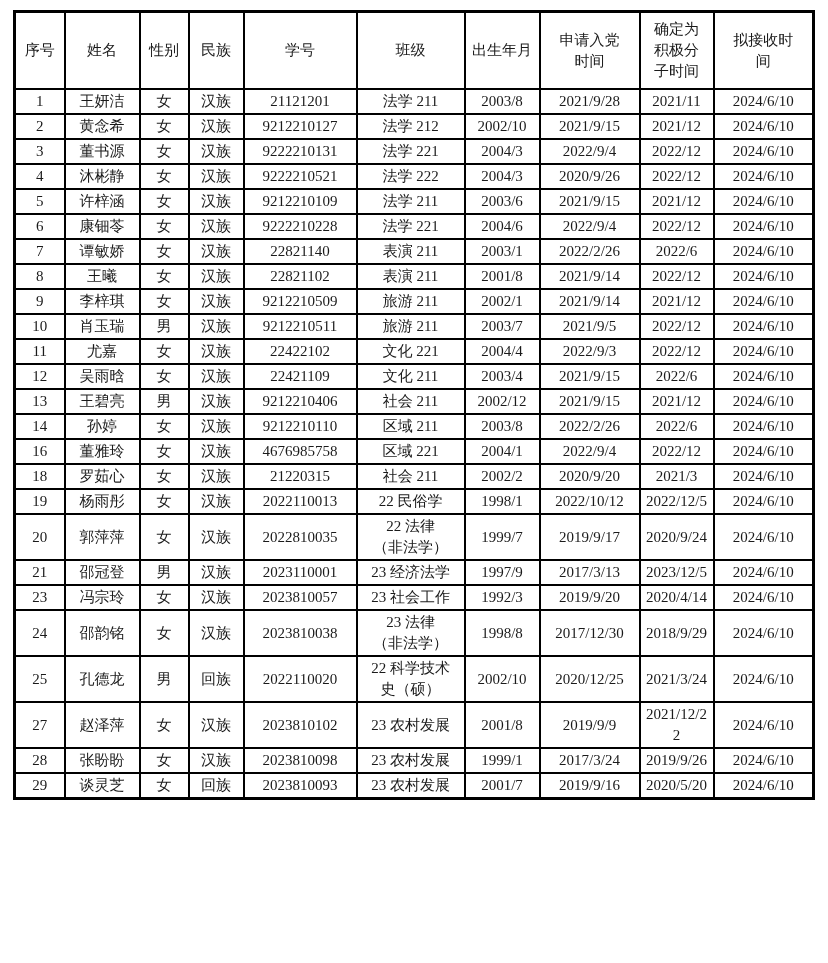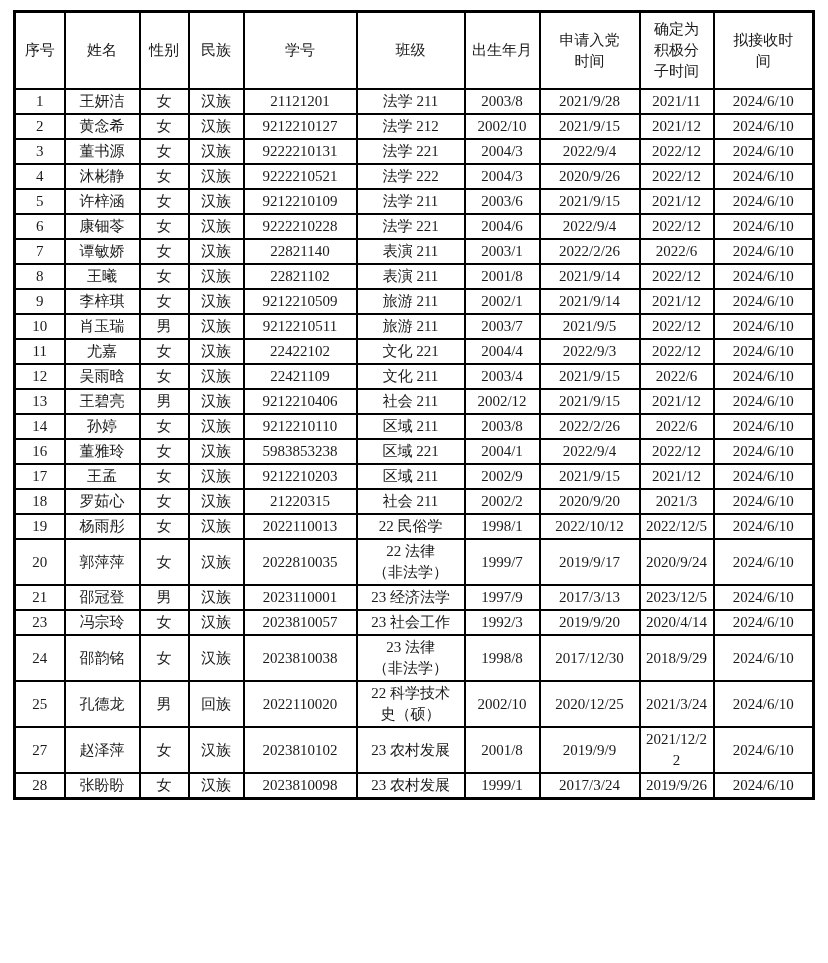--- a/index.html
+++ b/index.html
@@ -262,37 +262,25 @@
           <td>2003/8</td>
           <td>2022/2/26</td>
           <td>2022/6</td>
           <td>2024/6/10</td>
         </tr>
         <tr>
           <td>16</td>
           <td>董雅玲</td>
           <td>女</td>
           <td>汉族</td>
-          <td>5983853238</td>
+          <td>4676985758</td>
           <td>区域 221</td>
           <td>2004/1</td>
           <td>2022/9/4</td>
           <td>2022/12</td>
-          <td>2024/6/10</td>
-        </tr>
-        <tr>
-          <td>17</td>
-          <td>王孟</td>
-          <td>女</td>
-          <td>汉族</td>
-          <td>9212210203</td>
-          <td>区域 211</td>
-          <td>2002/9</td>
-          <td>2021/9/15</td>
-          <td>2021/12</td>
           <td>2024/6/10</td>
         </tr>
         <tr>
           <td>18</td>
           <td>罗茹心</td>
           <td>女</td>
           <td>汉族</td>
           <td>21220315</td>
           <td>社会 211</td>
           <td>2002/2</td>
@@ -392,15 +380,27 @@
           <td>张盼盼</td>
           <td>女</td>
           <td>汉族</td>
           <td>2023810098</td>
           <td>23 农村发展</td>
           <td>1999/1</td>
           <td>2017/3/24</td>
           <td>2019/9/26</td>
           <td>2024/6/10</td>
         </tr>
+        <tr>
+          <td>29</td>
+          <td>谈灵芝</td>
+          <td>女</td>
+          <td>回族</td>
+          <td>2023810093</td>
+          <td>23 农村发展</td>
+          <td>2001/7</td>
+          <td>2019/9/16</td>
+          <td>2020/5/20</td>
+          <td>2024/6/10</td>
+        </tr>
       </tbody>
     </table>
 </div>
 
 </body></html>

